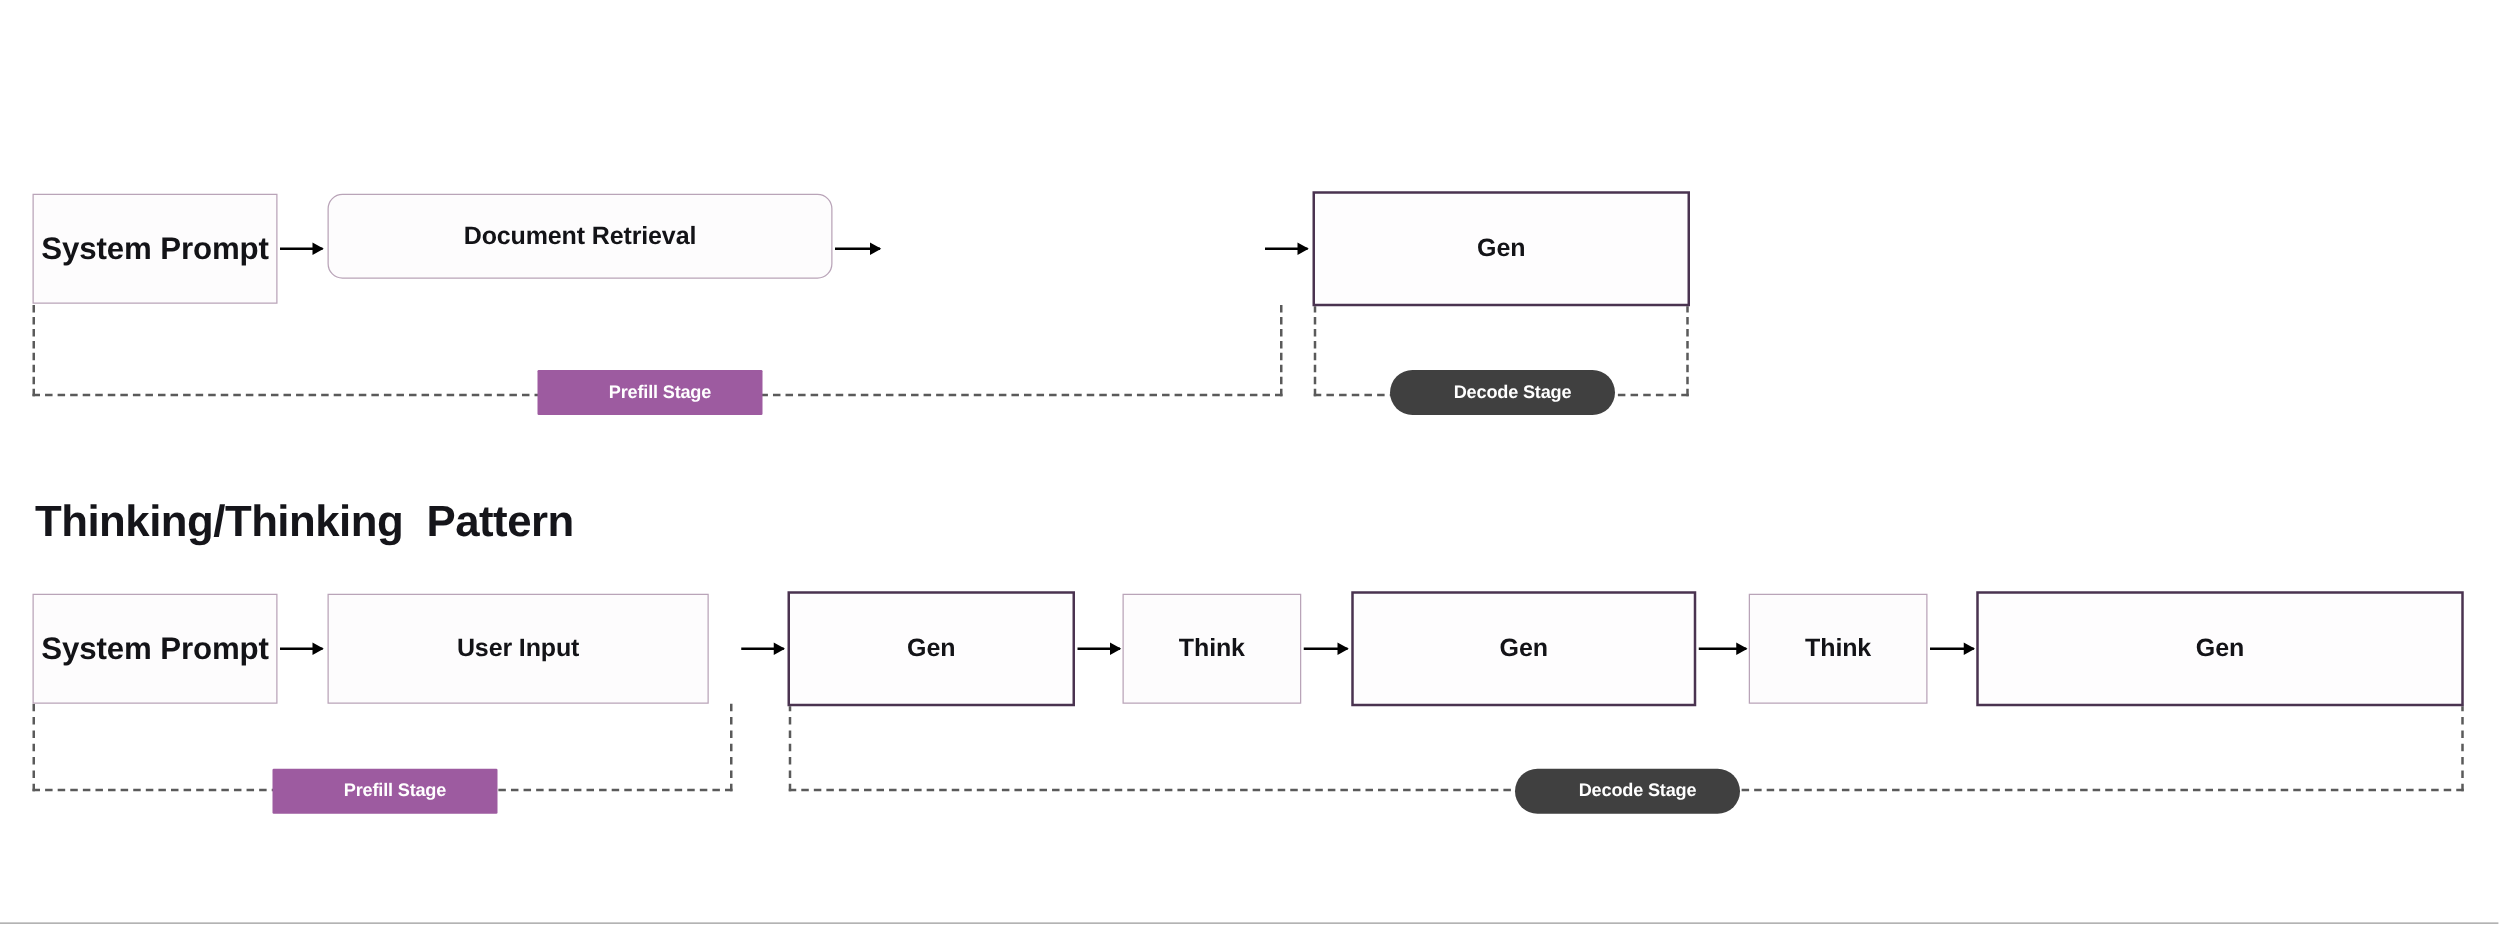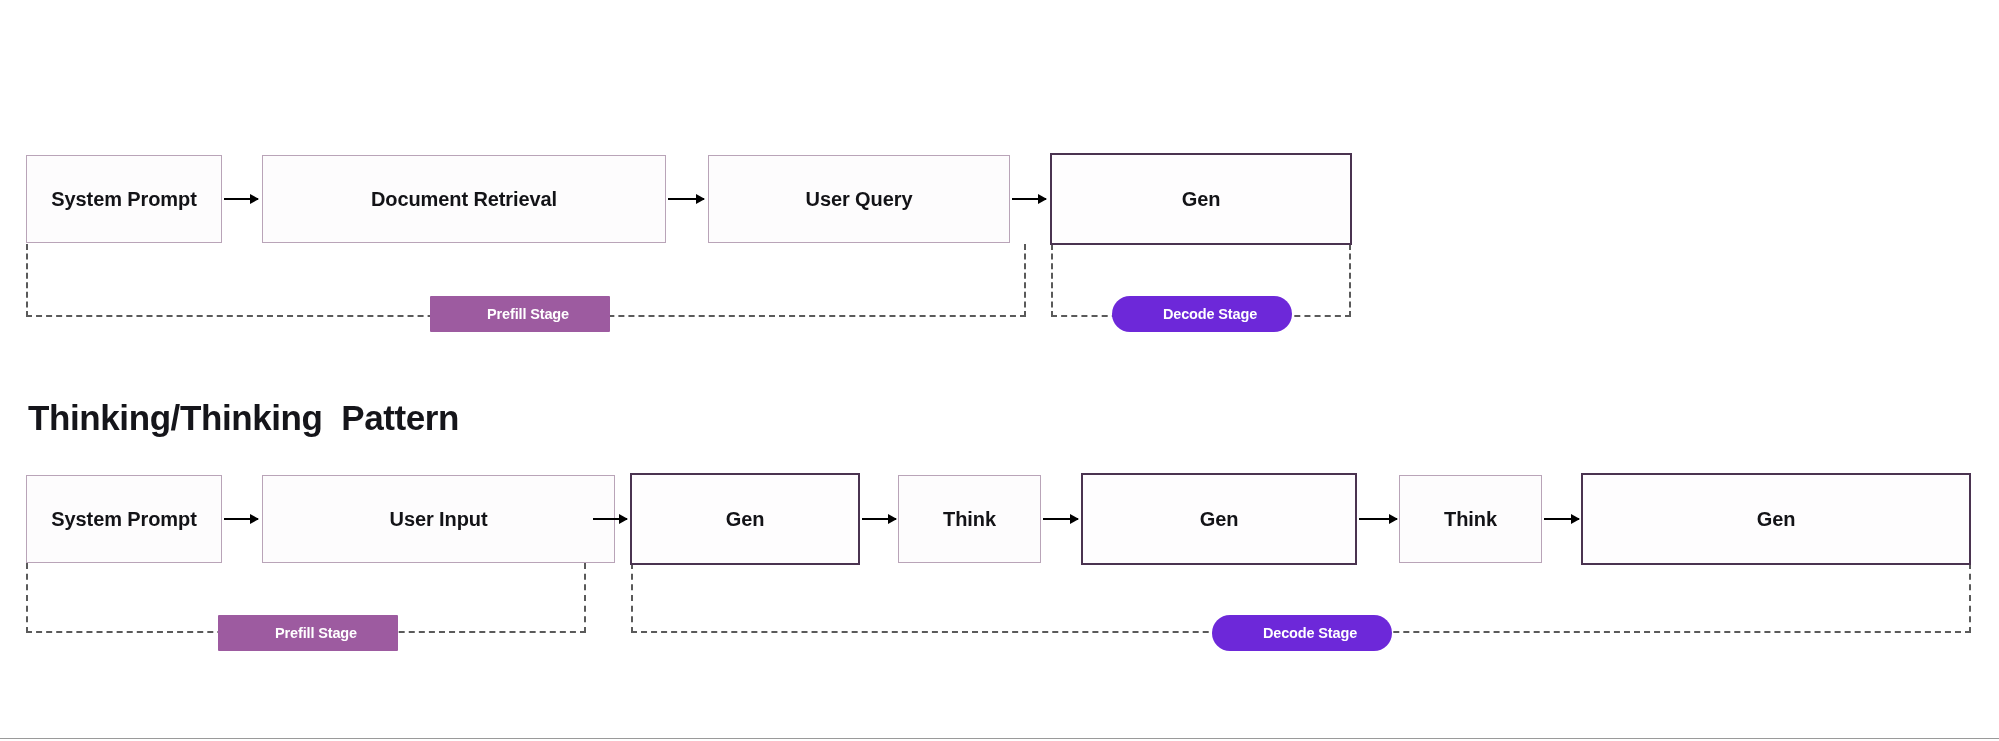--- a/index.html
+++ b/index.html
@@ -47,21 +47,21 @@
     text-align: center;
   }
   .flow-box .box-label {
     font-size: 20px;
     font-weight: 700;
     color: #131317;
     letter-spacing: -0.1px;
     white-space: nowrap;
   }
   .flow-box.left-label .box-label {
-    font-size: 20px;
+    font-size: 25px;
   }
 
   
   .arrow {
     position: absolute;
     height: 2px;
     background: #000000;
   }
   .arrow::after {
     content: "";
@@ -94,21 +94,21 @@
     justify-content: center;
     color: #ffffff;
     font-size: 14.5px;
     font-weight: 700;
     letter-spacing: -0.15px;
     white-space: nowrap;
     border-radius: 1px;
     padding-left: 16px;
   }
   .stage-badge.prefill { background: #9d5ba0; }
-  .stage-badge.decode  { background: #6d28d9; border-radius: 18px; }
+  .stage-badge.decode  { background: #404040; border-radius: 18px; }
 
   
   .bottom-rule {
     position: absolute;
     left: 0;
     width: 1999px;
     height: 1px;
     background: #9a9a9a;
   }
 </style>
@@ -118,27 +118,24 @@
 <div id="canvas">
 
 
   <div class="bracket" style="left:26px; top:244px; width:1000px; height:73px;"></div>
   <div class="bracket" style="left:1051px; top:244px; width:300px; height:73px;"></div>
 
   <div class="flow-box left-label" style="left:26px; top:155px; width:196px; height:88px;">
     <span class="box-label">System Prompt</span>
   </div>
 
-  <div class="flow-box" style="left:262px; top:155px; width:404px; height:88px;">
+  <div class="flow-box" style="left:262px; top:155px; width:404px; height:68px;border-radius:12px;">
     <span class="box-label">Document Retrieval</span>
   </div>
 
-  <div class="flow-box" style="left:708px; top:155px; width:302px; height:88px;">
-    <span class="box-label">User Query</span>
-  </div>
 
   <div class="flow-box dark" style="left:1050px; top:153px; width:302px; height:92px;">
     <span class="box-label">Gen</span>
   </div>
 
   <div class="arrow" style="left:224px; top:198px; width:34px;"></div>
   <div class="arrow" style="left:668px; top:198px; width:36px;"></div>
   <div class="arrow" style="left:1012px; top:198px; width:34px;"></div>
 
   <div class="stage-badge prefill" style="left:430px; top:296px; width:180px; height:36px;">
@@ -151,21 +148,21 @@
 
   <div class="section-title" style="left:28px; top:400px;">Thinking/Thinking  Pattern</div>
 
   <div class="bracket" style="left:26px; top:563px; width:560px; height:70px;"></div>
   <div class="bracket" style="left:631px; top:563px; width:1340px; height:70px;"></div>
 
   <div class="flow-box left-label" style="left:26px; top:475px; width:196px; height:88px;">
     <span class="box-label">System Prompt</span>
   </div>
 
-  <div class="flow-box" style="left:262px; top:475px; width:353px; height:88px;">
+  <div class="flow-box" style="left:262px; top:475px; width:305px; height:88px;">
     <span class="box-label">User Input</span>
   </div>
 
   <div class="flow-box dark" style="left:630px; top:473px; width:230px; height:92px;">
     <span class="box-label">Gen</span>
   </div>
 
   <div class="flow-box" style="left:898px; top:475px; width:143px; height:88px;">
     <span class="box-label">Think</span>
   </div>

